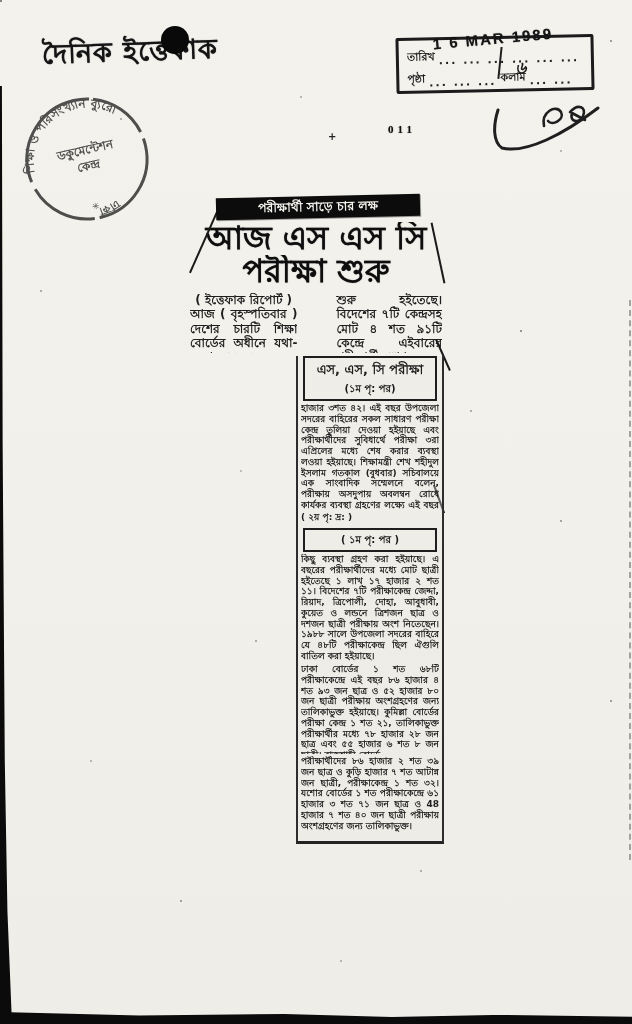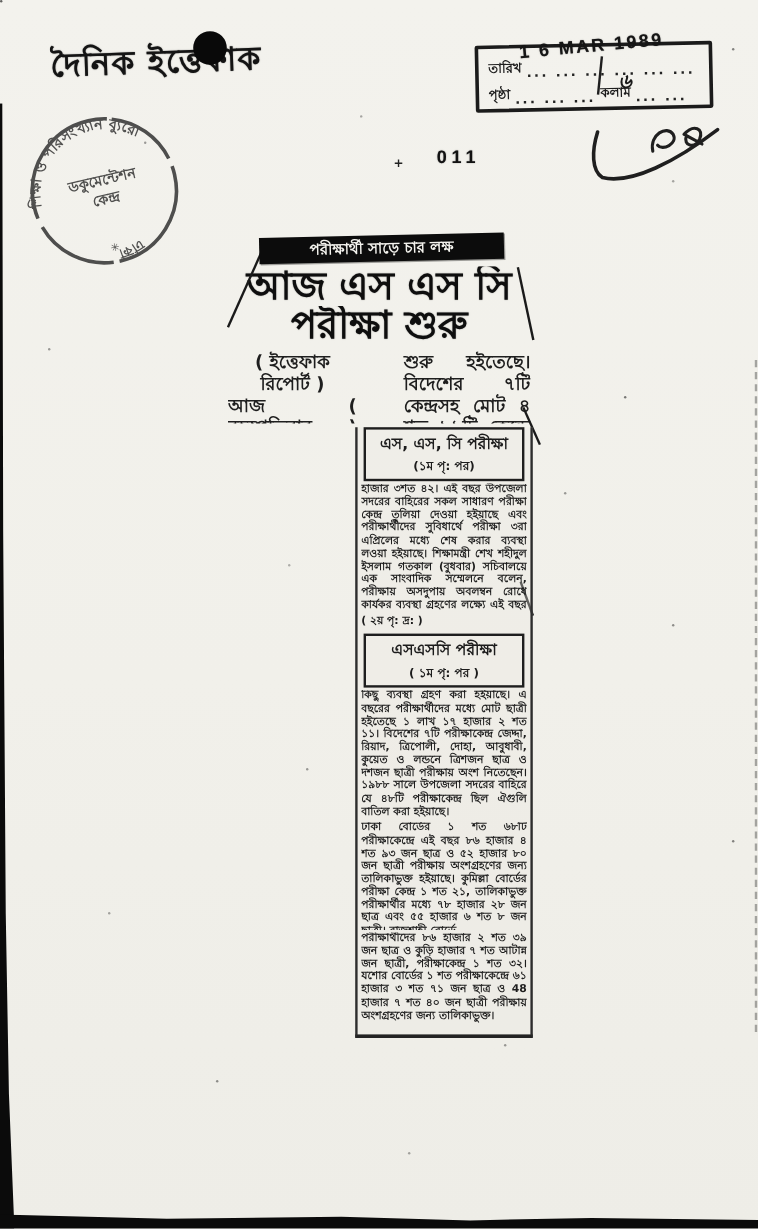--- a/index.html
+++ b/index.html
@@ -83,23 +83,23 @@
     position:absolute;left:100px;top:8px;width:2px;height:32px;
     background:#1f1f1f;transform:rotate(7deg);
   }
   
   .round-stamp{
     position:absolute;left:16px;top:88px;width:142px;height:142px;
     transform:rotate(-13deg);opacity:.82;
   }
   
   .ref-number{
-    position:absolute;left:364px;top:123px;
-    font-family:Liberation Sans, sans-serif;
-    font-size:15px;font-weight:bold;letter-spacing:4px;color:#121212;
+    position:absolute;left:388px;top:123px;
+    font-family:Liberation Serif, serif;
+    font-size:11px;font-weight:bold;letter-spacing:4px;color:#121212;
     text-shadow:0 0 1px rgba(0,0,0,.55);
   }
   .plus-mark{position:absolute;left:328px;top:131px;font-size:10px;font-weight:bold;color:#222;}
   .hand-mark{position:absolute;left:486px;top:98px;width:120px;height:56px;}
   
   .clipping{position:absolute;left:190px;top:196px;width:252px;}
   .kicker{
     margin-left:26px;width:204px;height:22px;
     background:#0c0c0c;color:#f4f3ee;
     font-size:12.5px;font-weight:bold;line-height:22px;text-align:center;
@@ -108,21 +108,21 @@
     box-shadow:1px 1px 0 rgba(0,0,0,.35);
   }
   .headline{
     margin-top:4px;text-align:center;font-weight:bold;color:#0e0e0e;
     font-size:32px;line-height:1.03;letter-spacing:0;
     text-shadow:0 0 1px rgba(0,0,0,.5);
   }
   .headline div{white-space:nowrap;overflow:hidden;}
   .body-cols{
     margin-top:5px;display:flex;gap:8px;
-    font-size:15px;font-weight:600;line-height:1.2;
+    font-size:12px;font-weight:600;line-height:1.2;
     text-align:justify;color:#1e1e1e;
   }
   .col-l{width:123px;height:60px;overflow:hidden;}
   .col-r{width:121px;height:60px;overflow:hidden;margin-left:31px;}
   .byline{text-align:center;font-weight:bold;}
   .jump{font-weight:bold;white-space:nowrap;overflow:hidden;}
   .strip{
     margin-left:106px;width:138px;margin-top:1px;
     border-left:2px solid #2d2d2d;border-right:2px solid #2d2d2d;border-bottom:3px solid #232323;
     padding:0 3px 5px;position:relative;background:rgba(234,232,225,.35);
@@ -230,21 +230,20 @@
 
     <div class="strip">
       <div class="subhead-box">
         <div class="sh-title">এস, এস, সি পরীক্ষা</div>
         <div class="sh-sub">(১ম পৃ: পর)</div>
       </div>
       <div class="para p1">হাজার ৩শত ৪২। এই বছর উপজেলা সদরের বাহিরের সকল সাধারণ পরীক্ষা কেন্দ্র তুলিয়া দেওয়া হইয়াছে এবং পরীক্ষার্থীদের সুবিধার্থে পরীক্ষা ৩রা এপ্রিলের মধ্যে শেষ করার ব্যবস্থা লওয়া হইয়াছে। শিক্ষামন্ত্রী শেখ শহীদুল ইসলাম গতকাল (বুধবার) সচিবালয়ে এক সাংবাদিক সম্মেলনে বলেন, পরীক্ষায় অসদুপায় অবলম্বন রোধে কার্যকর ব্যবস্থা গ্রহণের লক্ষ্যে এই বছর এই সকলসহ কেন্দ্র-</div>
       <div class="jump-line">( ২য় পৃ: দ্র: )</div>
 
       <div class="subhead-box">
-        <div class="sh-title">এসএসসি পরীক্ষা</div>
         <div class="sh-sub">( ১ম পৃ: পর )</div>
       </div>
       <div class="para p2">কিছু ব্যবস্থা গ্রহণ করা হইয়াছে। এ বছরের পরীক্ষার্থীদের মধ্যে মোট ছাত্রী হইতেছে ১ লাখ ১৭ হাজার ২ শত ১১। বিদেশের ৭টি পরীক্ষাকেন্দ্র জেদ্দা, রিয়াদ, ত্রিপোলী, দোহা, আবুধাবী, কুয়েত ও লন্ডনে ত্রিশজন ছাত্র ও দশজন ছাত্রী পরীক্ষায় অংশ নিতেছেন। ১৯৮৮ সালে উপজেলা সদরের বাহিরে যে ৪৮টি পরীক্ষাকেন্দ্র ছিল ঐগুলি বাতিল করা হইয়াছে।</div>
       <div class="para p3">ঢাকা বোর্ডের ১ শত ৬৮টি পরীক্ষাকেন্দ্রে এই বছর ৮৬ হাজার ৪ শত ৯৩ জন ছাত্র ও ৫২ হাজার ৮০ জন ছাত্রী পরীক্ষায় অংশগ্রহণের জন্য তালিকাভুক্ত হইয়াছে। কুমিল্লা বোর্ডের পরীক্ষা কেন্দ্র ১ শত ২১, তালিকাভুক্ত পরীক্ষার্থীর মধ্যে ৭৮ হাজার ২৮ জন ছাত্র এবং ৫৫ হাজার ৬ শত ৮ জন ছাত্রী। রাজশাহী বোর্ডে</div>
       <div class="para p4">পরীক্ষার্থীদের ৮৬ হাজার ২ শত ৩৯ জন ছাত্র ও কুড়ি হাজার ৭ শত আটান্ন জন ছাত্রী, পরীক্ষাকেন্দ্র ১ শত ৩২। যশোর বোর্ডের ১ শত পরীক্ষাকেন্দ্রে ৬১ হাজার ৩ শত ৭১ জন ছাত্র ও 48 হাজার ৭ শত ৪০ জন ছাত্রী পরীক্ষায় অংশগ্রহণের জন্য তালিকাভুক্ত।</div>
     </div>
   </div>
 
 </div>
 

